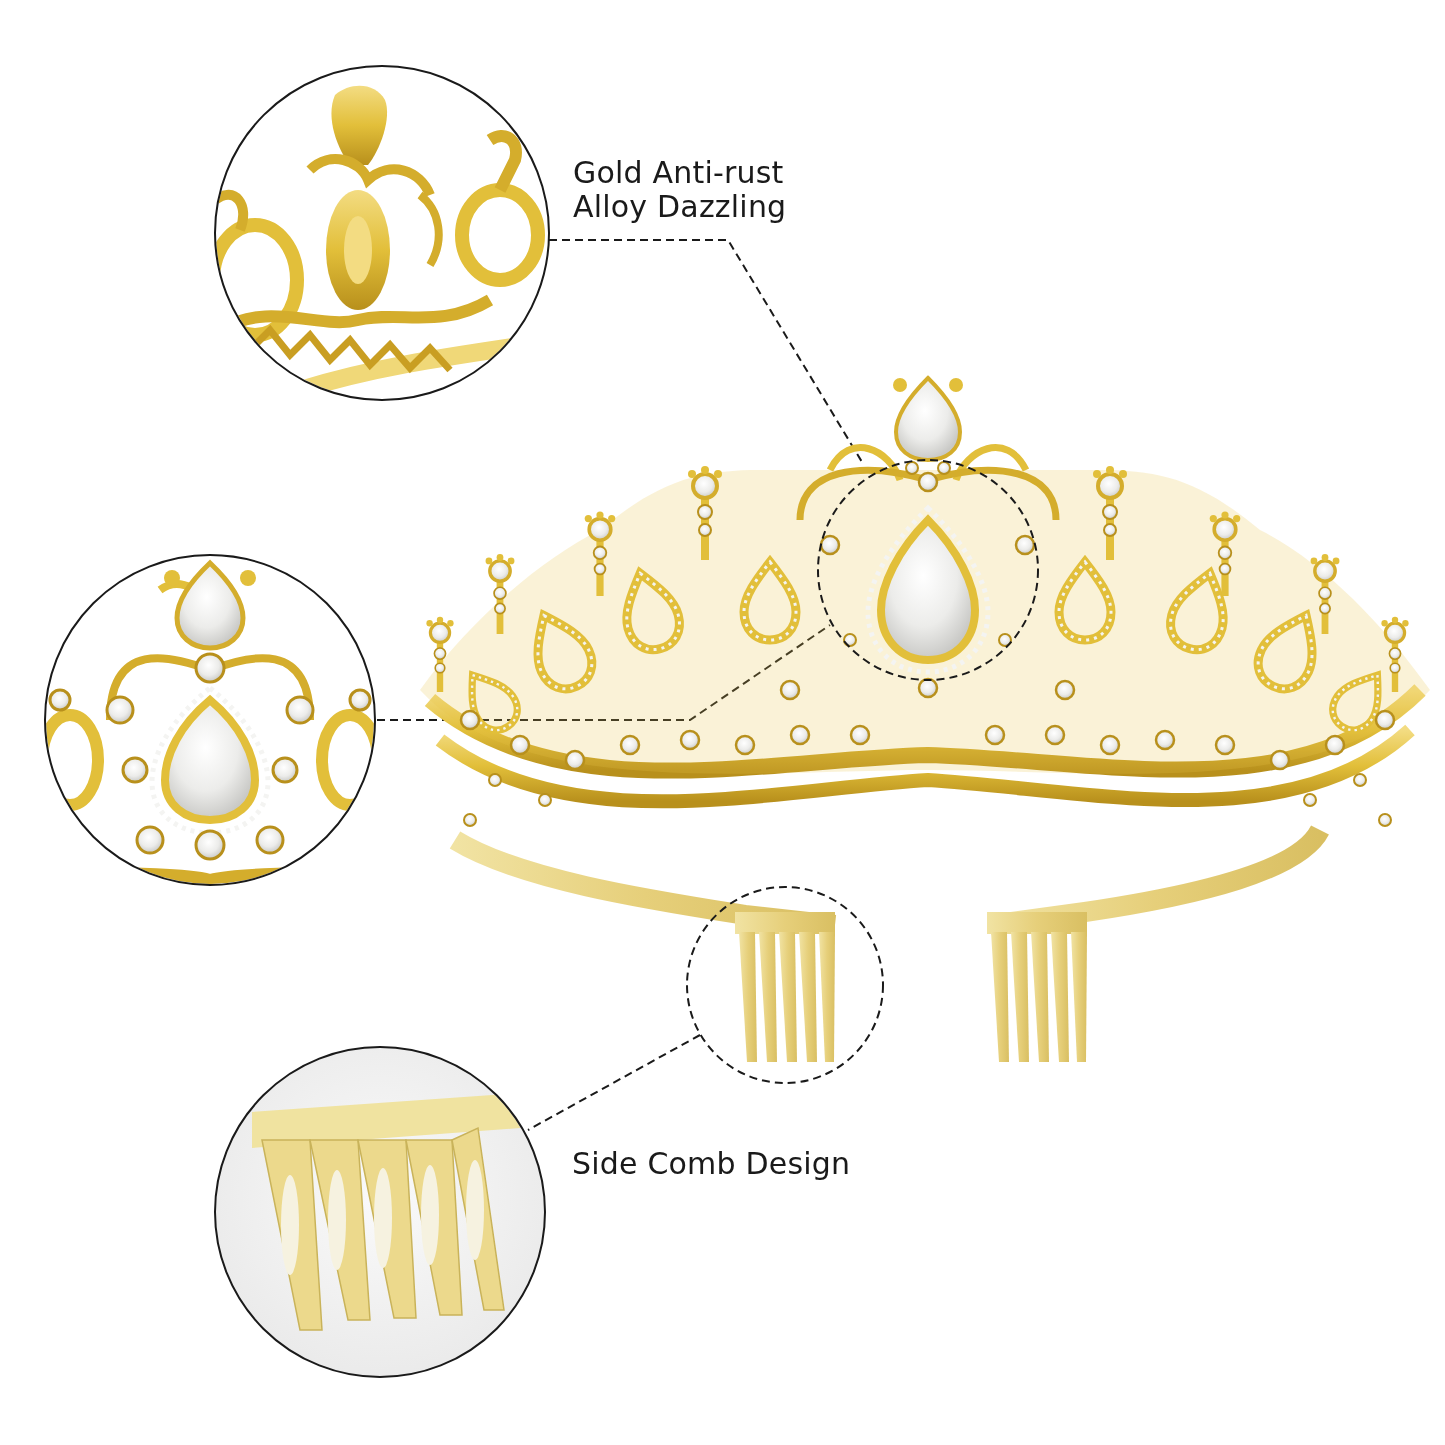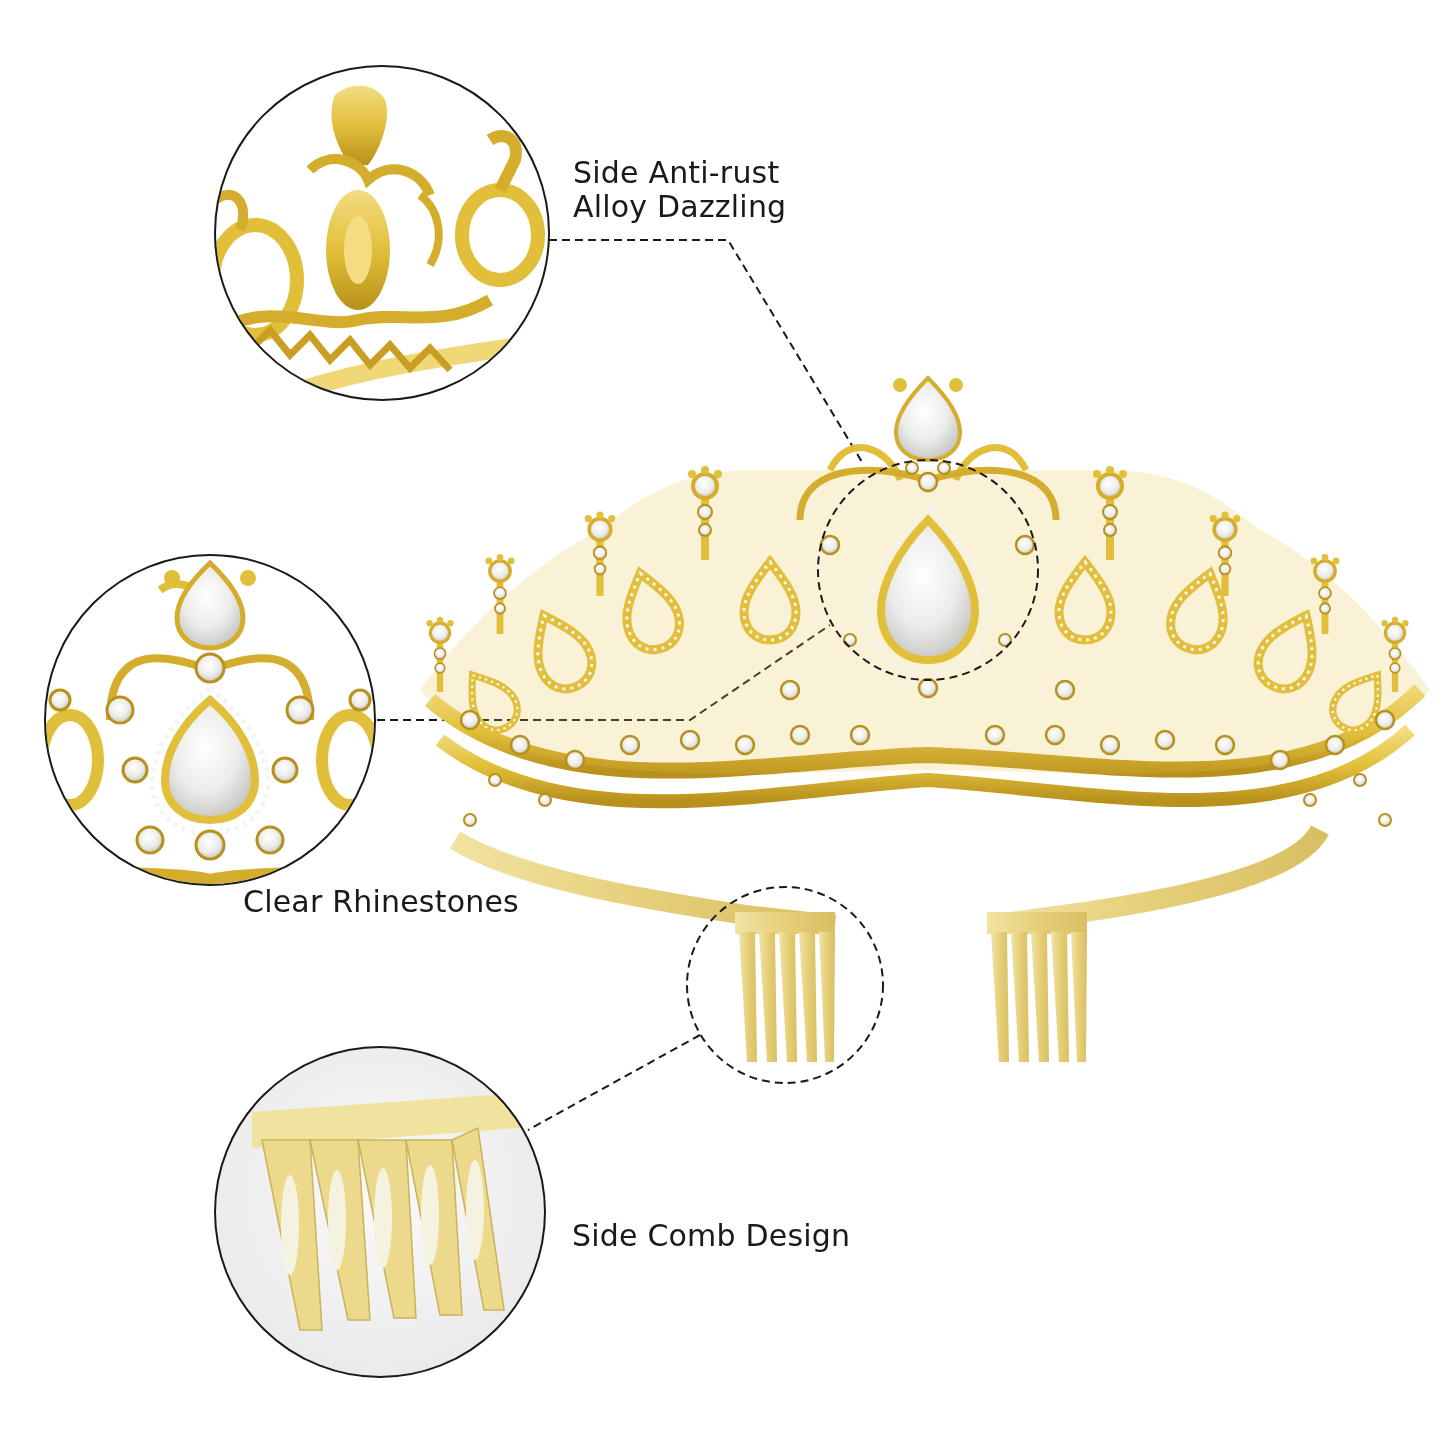--- a/index.html
+++ b/index.html
@@ -2,21 +2,21 @@
 <html><head>
   <meta charset="utf-8">
   <style>
     html, body { margin: 0; padding: 0; background: #ffffff; }
     body { width: 1445px; height: 1445px; position: relative; overflow: hidden; font-family: "DejaVu Sans", sans-serif; }
     .canvas { position: absolute; left: 0; top: 0; width: 1445px; height: 1445px; }
     .label { position: absolute; color: #1a1a1a; font-family: "DejaVu Sans", sans-serif; font-weight: 400; font-size: 30px; line-height: 34px; letter-spacing: 0.2px; white-space: nowrap; }
     .label span { display: block; }
     .label-1 { left: 573px; top: 156px; }
     .label-2 { left: 243px; top: 885px; text-align: center; }
-    .label-3 { left: 572px; top: 1219px; }
+    .label-3 { left: 572px; top: 1147px; }
   </style>
 </head>
 <body>
 
 <svg class="canvas" viewBox="0 0 1445 1445" xmlns="http://www.w3.org/2000/svg">
   <defs>
     <linearGradient id="goldGrad" x1="0" y1="0" x2="0" y2="1">
       <stop offset="0" stop-color="#f3dc82"></stop>
       <stop offset="0.5" stop-color="#e2bf3a"></stop>
       <stop offset="1" stop-color="#b8901c"></stop>
@@ -260,21 +260,20 @@
       <ellipse cx="337" cy="1220" rx="9" ry="50" fill="#f6f2e0"></ellipse>
       <ellipse cx="383" cy="1218" rx="9" ry="50" fill="#f6f2e0"></ellipse>
       <ellipse cx="430" cy="1215" rx="9" ry="50" fill="#f6f2e0"></ellipse>
       <ellipse cx="475" cy="1210" rx="9" ry="50" fill="#f6f2e0"></ellipse>
     </g>
     <circle cx="380" cy="1212" r="165" fill="none" stroke="#1a1a1a" stroke-width="2"></circle>
   </g>
 </svg>
 
 <div class="label label-1">
-  <span>Side Anti-rust</span>
+  <span>Gold Anti-rust</span>
   <span>Alloy Dazzling</span>
 </div>
 <div class="label label-2">
-  <span>Clear Rhinestones</span>
 </div>
 <div class="label label-3">
   <span>Side Comb Design</span>
 </div>
 
 </body></html>

